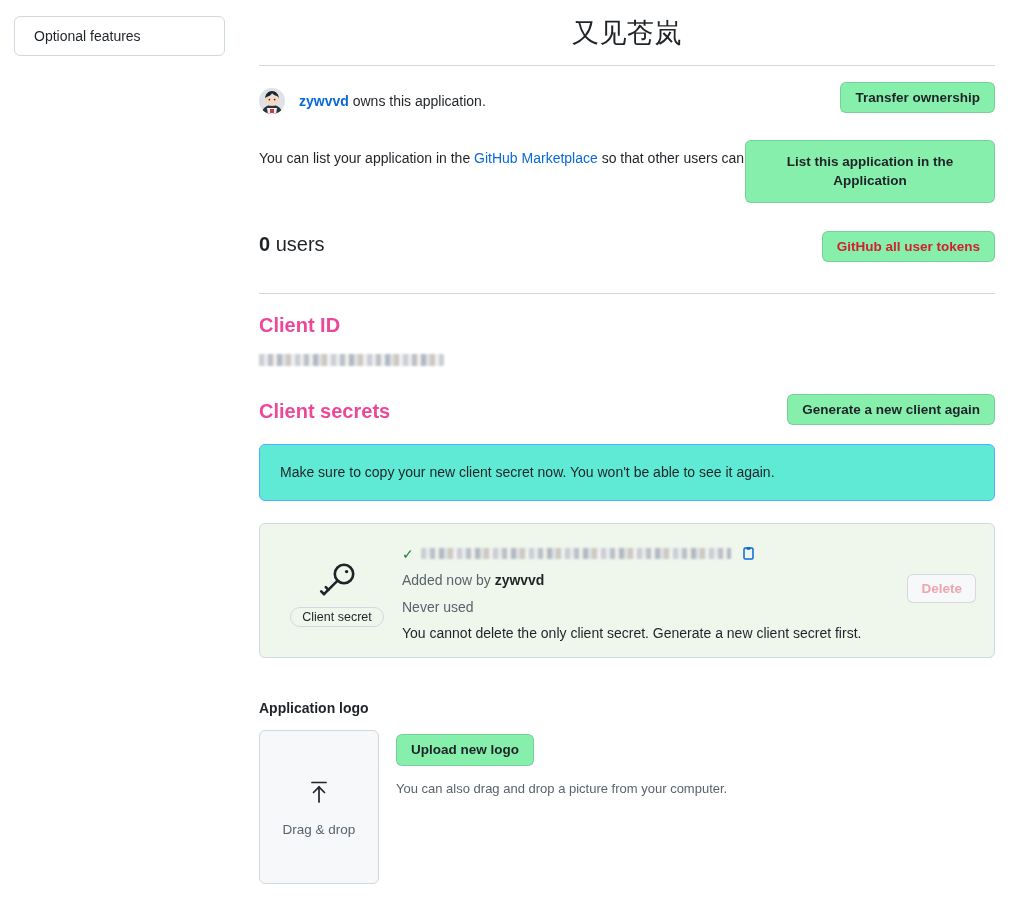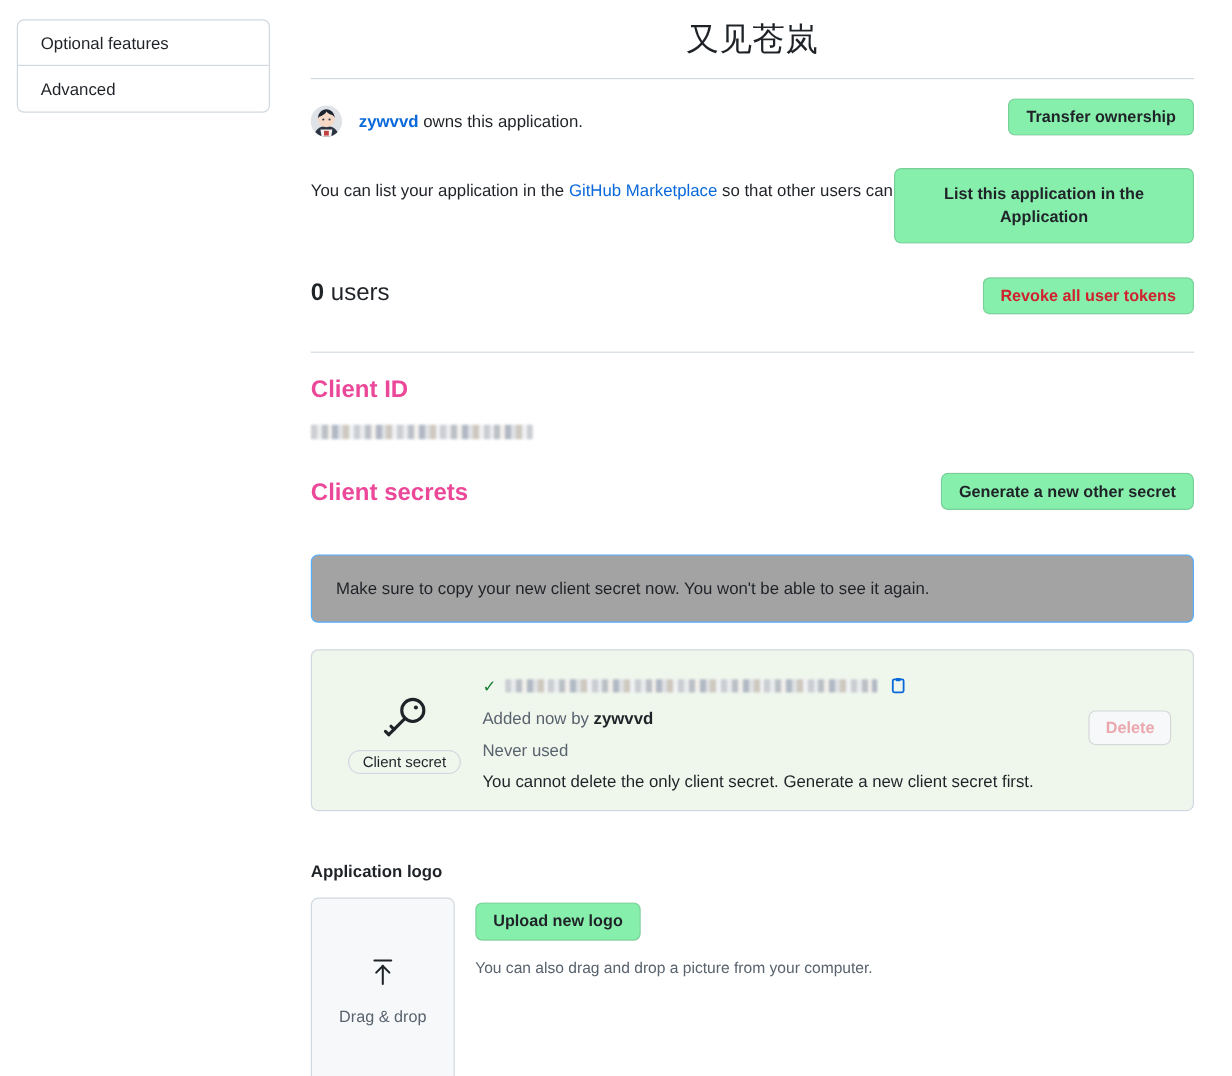--- a/index.html
+++ b/index.html
@@ -99,21 +99,21 @@
         #eef0f3 32px, #eef0f3 36px);
     filter: blur(1.1px); opacity: .95;
   }
   .redacted-id { width: 185px; }
 
   .secrets-head { position: relative; margin-top: 34px; height: 30px; }
   .btn-generate { position: absolute; right: 0; top: -6px; }
 
   
   .banner {
-    margin-top: 32px; background: #a3a3a3; border: 1px solid #54aeff;
+    margin-top: 14px; background: #5eead4; border: 1px solid #54aeff;
     border-radius: 6px; padding: 16px 20px; font-size: 14px; color: #1f2328;
     line-height: 1.5; min-height: 57px; display: flex; align-items: center;
   }
 
   
   .secret-card {
     margin-top: 22px; background: #eff7ed; border: 1px solid #d1d9e0;
     border-radius: 6px; padding: 16px 18px; position: relative;
     display: flex; min-height: 128px;
   }
@@ -154,23 +154,20 @@
   .req { color: #cf222e; }
 </style>
 </head>
 <body>
 
 <div class="page">
 
   <nav class="sidebar">
     <div class="side-item">
       <span>Optional features</span>
-    </div>
-    <div class="side-item">
-      <span>Advanced</span>
     </div>
   </nav>
 
   <main class="main">
 
     <h1 class="app-title">又见苍岚</h1>
     <div class="rule"></div>
 
     <div class="owner-row">
       <div class="avatar">
@@ -191,30 +188,30 @@
       <button class="btn btn-transfer">Transfer ownership</button>
     </div>
 
     <div class="market-row">
       <div class="market-text"><span>You can list your application in the </span><a href="#">GitHub Marketplace</a><span> so that other users can discover it.</span></div>
       <button class="btn btn-market">List this application in the Application</button>
     </div>
 
     <div class="users-row">
       <div class="users-label"><b>0</b><span> users</span></div>
-      <button class="btn btn-danger btn-revoke">Revoke all user tokens</button>
+      <button class="btn btn-danger btn-revoke">GitHub all user tokens</button>
     </div>
     <div class="users-rule"></div>
 
     <h2 class="sec-title">Client ID</h2>
     <div class="redacted redacted-id"></div>
 
     <div class="secrets-head">
       <h2 class="sec-title" style="margin-top:0">Client secrets</h2>
-      <button class="btn btn-generate">Generate a new other secret</button>
+      <button class="btn btn-generate">Generate a new client again</button>
     </div>
 
     <div class="banner">
       <span>Make sure to copy your new client secret now. You won't be able to see it again.</span>
     </div>
 
     <div class="secret-card">
       <div class="key-block">
         <svg width="44" height="40" viewBox="0 0 44 40">
           <g fill="none" stroke="#1f2328" stroke-width="2.6" stroke-linecap="round" stroke-linejoin="round">

